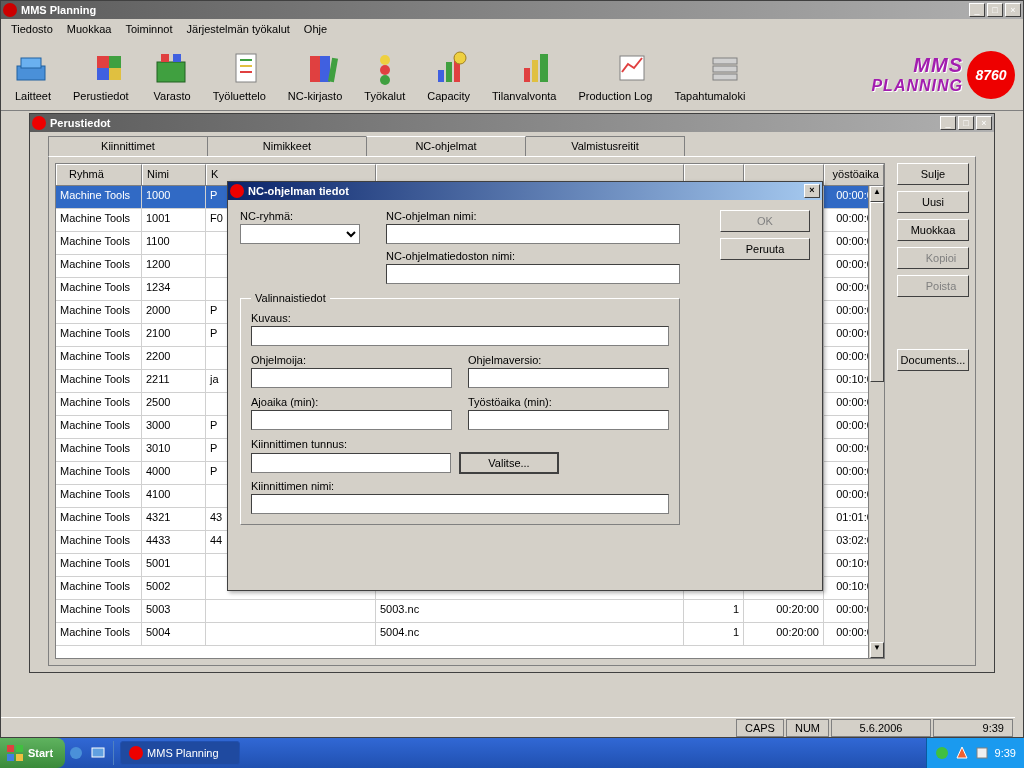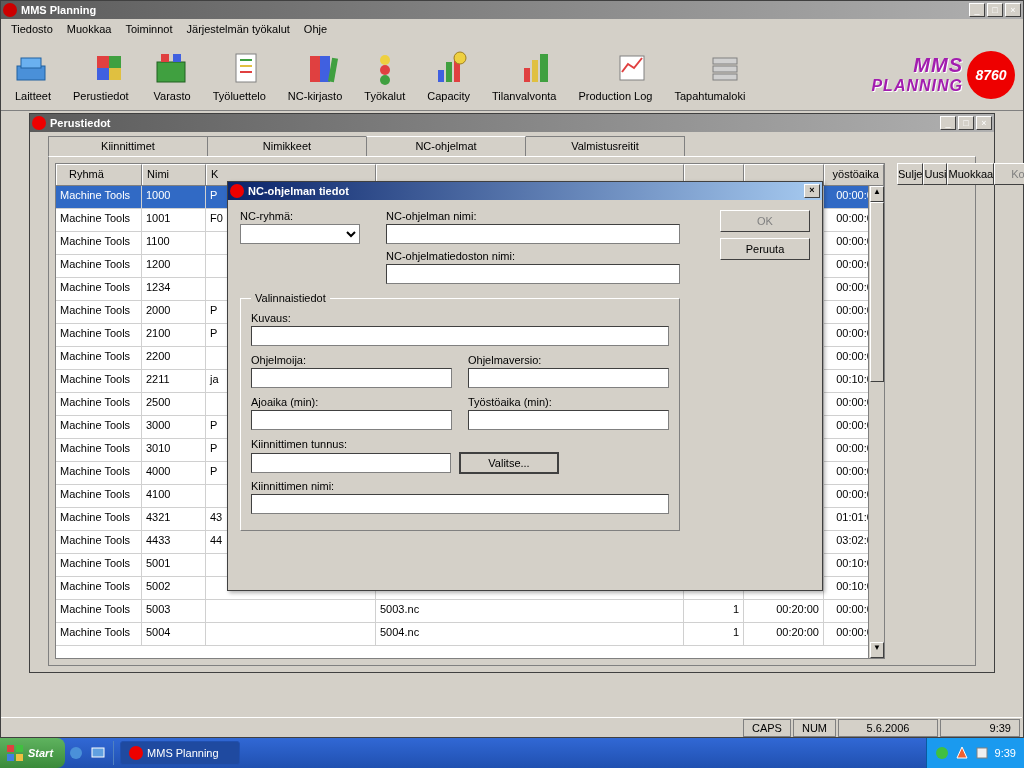--- a/index.html
+++ b/index.html
@@ -43,56 +43,56 @@
 .col-ku { width: 170px; }
 .col-mid { flex: 1; }
 .col-num { width: 60px; text-align: right; }
 .col-time { width: 80px; text-align: right; }
 .col-tyosto { width: 60px; text-align: right; }
 .table-body { overflow-y: scroll; height: 472px; }
 .tr { display: flex; height: 23px; border-bottom: 1px solid #d0d0d0; }
 .tr.selected { background: #316ac5; color: #fff; }
 .td { border-right: 1px solid #d0d0d0; padding: 3px 4px; overflow: hidden; white-space: nowrap; }
 
-.side-buttons { width: 84px; padding: 6px 6px 0; display: flex; flex-direction: row; }
+.side-buttons { width: 84px; padding: 6px 6px 0; display: flex; flex-direction: column; gap: 6px; }
 .side-btn { height: 22px; border: 1px solid #fff; border-right-color: #404040; border-bottom-color: #404040; background: #d4d0c8; cursor: pointer; }
 .side-btn.disabled { color: #808080; padding-left: 16px; }
 .side-gap { height: 40px; }
 
 
 .fake-scrollbar { position: absolute; right: 0; top: 22px; bottom: 0; width: 16px; background: #d4d0c8; border-left: 1px solid #808080; }
 .scroll-thumb { position: absolute; top: 16px; width: 14px; left: 1px; height: 180px; background: #d4d0c8; border: 1px solid #fff; border-right-color:#404040; border-bottom-color:#404040; }
 .scroll-btn { position:absolute; width:14px; height:16px; left:1px; background:#d4d0c8; border:1px solid #fff; border-right-color:#404040; border-bottom-color:#404040; font-size:8px; text-align:center;}
 
 
 .modal { position: absolute; top: 180px; left: 226px; width: 596px; height: 410px; border: 1px solid #404040; background: #d4d0c8; box-shadow: 2px 2px 4px rgba(0,0,0,0.3); z-index: 100; }
 .modal-titlebar { height: 18px; background: linear-gradient(to right, #0a246a, #a6caf0); color: #fff; display: flex; align-items: center; padding: 0 2px; font-weight: bold; }
 .modal-titlebar .icon { width: 14px; height: 14px; background: #e00; border-radius: 50%; margin-right: 4px; }
 .modal-close { width: 16px; height: 14px; background: #d4d0c8; border: 1px solid #fff; border-right-color:#404040; border-bottom-color:#404040; color:#000; font-size: 9px; text-align:center; line-height:11px; cursor:pointer;}
 .modal-body { padding: 10px 12px; position: relative; height: calc(100% - 18px); }
 .form-label { display: block; margin-bottom: 2px; }
 .form-input { border: 1px solid #808080; border-top-color:#404040; border-left-color:#404040; background: #fff; height: 20px; padding: 2px 4px; width: 100%; }
 .form-select { border: 1px solid #808080; background: #fff; height: 20px; width: 120px; }
-fieldset { border: 1px solid #808080; border-top-color:#fff; border-left-color:#fff; padding: 8px 10px 16px; margin-top: 8px; }
+fieldset { border: 1px solid #808080; border-top-color:#fff; border-left-color:#fff; padding: 8px 10px 10px; margin-top: 8px; }
 fieldset legend { padding: 0 4px; }
 .two-col { display: flex; gap: 16px; justify-content: space-between; }
 .two-col > div { flex: 1; }
 .modal-btns { position: absolute; top: 10px; right: 12px; display: flex; flex-direction: column; gap: 6px; }
 .modal-btn { width: 90px; height: 22px; border: 1px solid #fff; border-right-color:#404040; border-bottom-color:#404040; background: #d4d0c8; cursor: pointer; }
 .modal-btn.disabled { color: #808080; }
 .valitse-btn { width: 100px; height: 22px; border: 2px solid #404040; background: #d4d0c8; cursor: pointer; margin-left: 8px; }
 
 
-.statusbar { position: absolute; bottom: 0; left: 0; right: 1px; height: 20px; background: #d4d0c8; border-top: 1px solid #fff; display: flex; align-items: center; }
+.statusbar { position: absolute; bottom: 0; left: 0; right: 8px; height: 20px; background: #d4d0c8; border-top: 1px solid #fff; display: flex; align-items: center; }
 .status-cell { border: 1px solid #808080; border-top-color:#808080; border-left-color:#808080; height: 18px; padding: 2px 8px; margin-right: 2px; }
 .status-spacer { flex: 1; }
 
 
 .taskbar { position: absolute; bottom: 0; left: 0; right: 0; height: 30px; background: linear-gradient(to bottom, #3168d5, #2050b0); display: flex; align-items: center; }
-.start-btn { height: 30px; padding: 0 12px 0 6px; background: linear-gradient(to bottom, #5fb35f, #3a8a3a); color: #fff; font-weight: bold; font-style: italic; display: flex; align-items: center; gap: 4px; cursor: pointer; border-radius: 0 8px 8px 0; }
+.start-btn { height: 30px; padding: 0 12px 0 6px; background: linear-gradient(to bottom, #5fb35f, #3a8a3a); color: #fff; font-weight: bold; display: flex; align-items: center; gap: 4px; cursor: pointer; border-radius: 0 8px 8px 0; }
 .task-item { height: 24px; margin: 0 2px; padding: 0 8px; background: #3b7de0; border: 1px solid #2050b0; color: #fff; display: flex; align-items: center; gap: 4px; cursor: pointer; min-width: 120px; border-radius: 3px; }
 .task-item.active { background: #1f4aa0; }
 .ql-icon { width: 16px; height: 16px; margin: 0 3px; }
 .tray { margin-left: auto; background: #1a9aef; height: 30px; display: flex; align-items: center; padding: 0 8px; gap: 6px; color: #fff; border-left: 1px solid #0a5aa0; }
 </style>
 </head>
 <body>
 
 <div class="app-window">
   <div class="titlebar">

